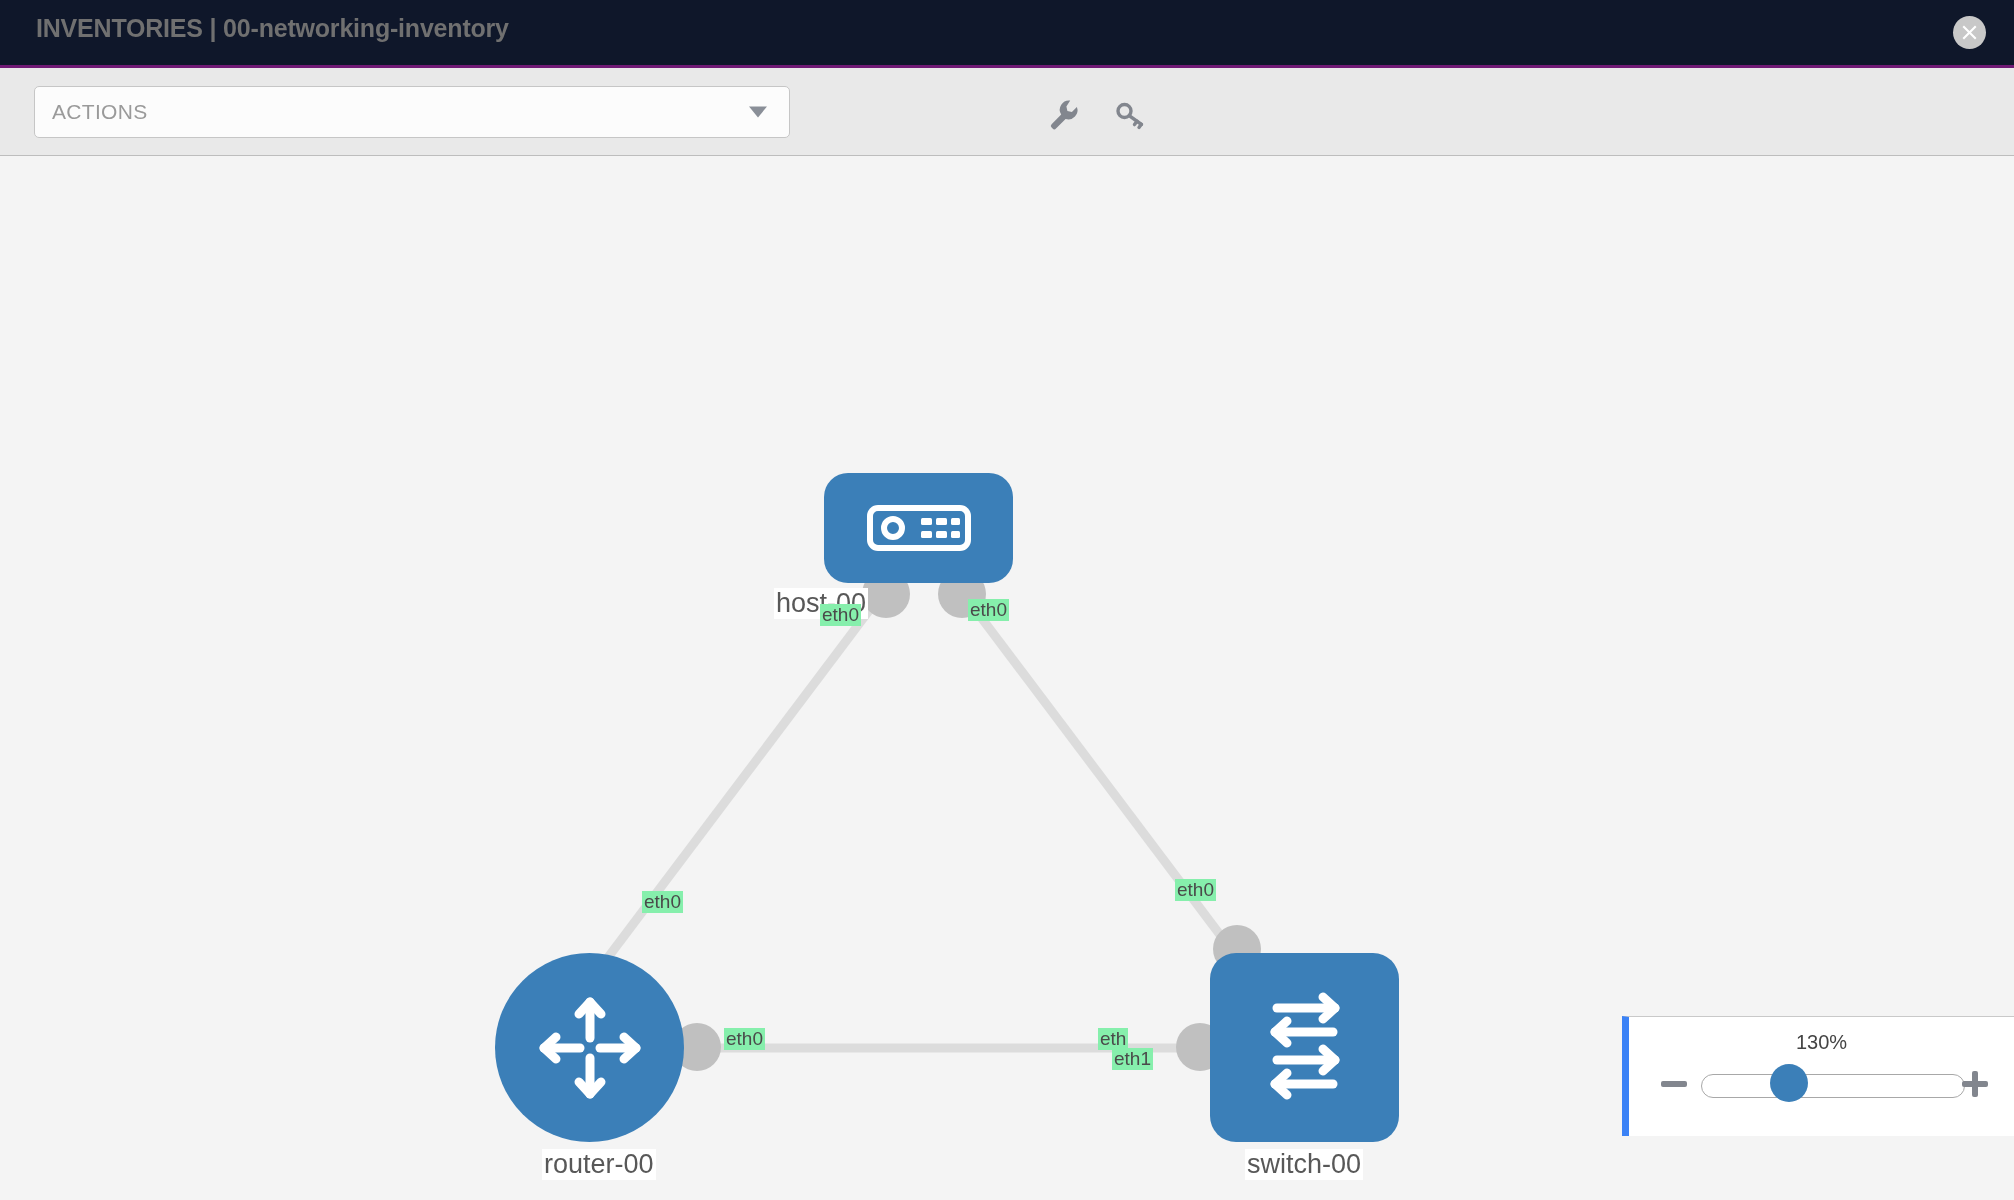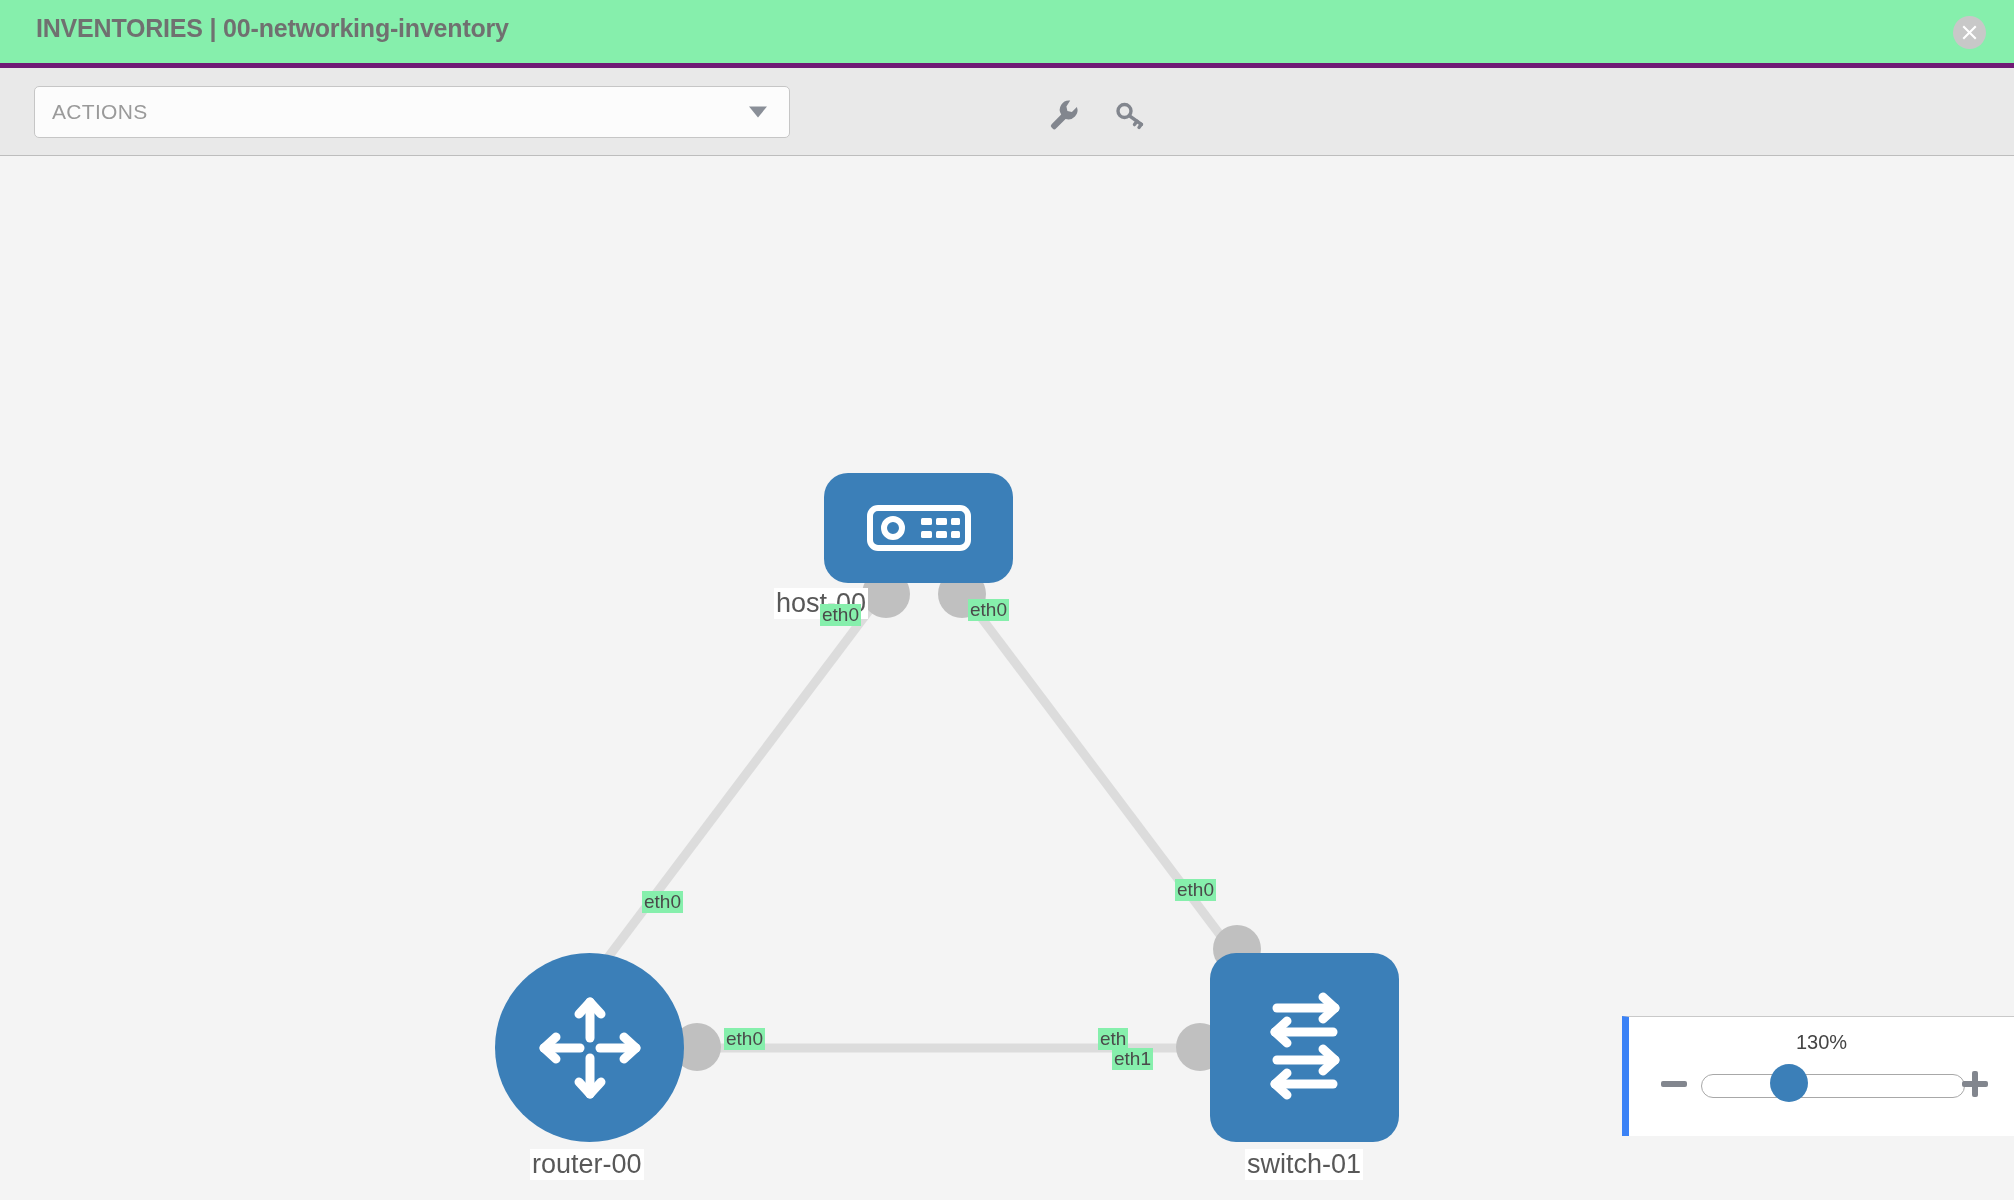--- a/index.html
+++ b/index.html
@@ -7,22 +7,22 @@
     width: 2014px; height: 1200px;
     background: #f4f4f4;
     font-family: "Liberation Sans", sans-serif;
     overflow: hidden;
   }
 
   
   .header {
     position: relative;
     height: 68px;
-    background: #86efac;
-    border-bottom: 5px solid #701a75;
+    background: #0f172a;
+    border-bottom: 3px solid #701a75;
   }
   .page-title {
     position: absolute;
     left: 36px; top: 14px;
     font-size: 25px;
     font-weight: bold;
     color: #707070;
     letter-spacing: -0.2px;
     white-space: nowrap;
   }
@@ -262,41 +262,41 @@
             <path d="M43 20 L54 8 L65 20"></path>
           <path d="M54 100 V64"></path>
             <path d="M43 88 L54 100 L65 88"></path>
           <path d="M8 54 H44"></path>
             <path d="M20 43 L8 54 L20 65"></path>
           <path d="M100 54 H64"></path>
             <path d="M88 43 L100 54 L88 65"></path>
         </g>
       </svg>
     </div>
-    <div class="node-label" style="left:35px; top:196px;">router-00</div>
+    <div class="node-label" style="left:47px; top:196px;">router-00</div>
   </div>
   <div class="edge-label" style="left:642px; top:735px;">eth0</div>
   <div class="edge-label" style="left:724px; top:872px;">eth0</div>
 
   <div class="node" id="node-switch" style="left:1210px; top:797px;">
     <div class="node-shape">
       <svg width="116" height="116" viewBox="0 0 116 116">
         <g fill="none" stroke="#ffffff" stroke-width="9" stroke-linecap="round" stroke-linejoin="round">
           <path d="M30 18 H88"></path>
             <path d="M76 7 L88 18 L76 29"></path>
           <path d="M86 42 H28"></path>
             <path d="M40 31 L28 42 L40 53"></path>
           <path d="M30 70 H88"></path>
             <path d="M76 59 L88 70 L76 81"></path>
           <path d="M86 94 H28"></path>
             <path d="M40 83 L28 94 L40 105"></path>
         </g>
       </svg>
     </div>
-    <div class="node-label" style="left:35px; top:196px;">switch-01</div>
+    <div class="node-label" style="left:35px; top:196px;">switch-00</div>
   </div>
   <div class="edge-label" style="left:1175px; top:723px;">eth0</div>
   <div class="edge-label" style="left:1098px; top:872px;">eth</div>
   <div class="edge-label" style="left:1112px; top:892px;">eth1</div>
 
 </div>
 
 <div class="zoom-panel">
   <div class="zoom-level">130%</div>
   <div class="zoom-minus">

